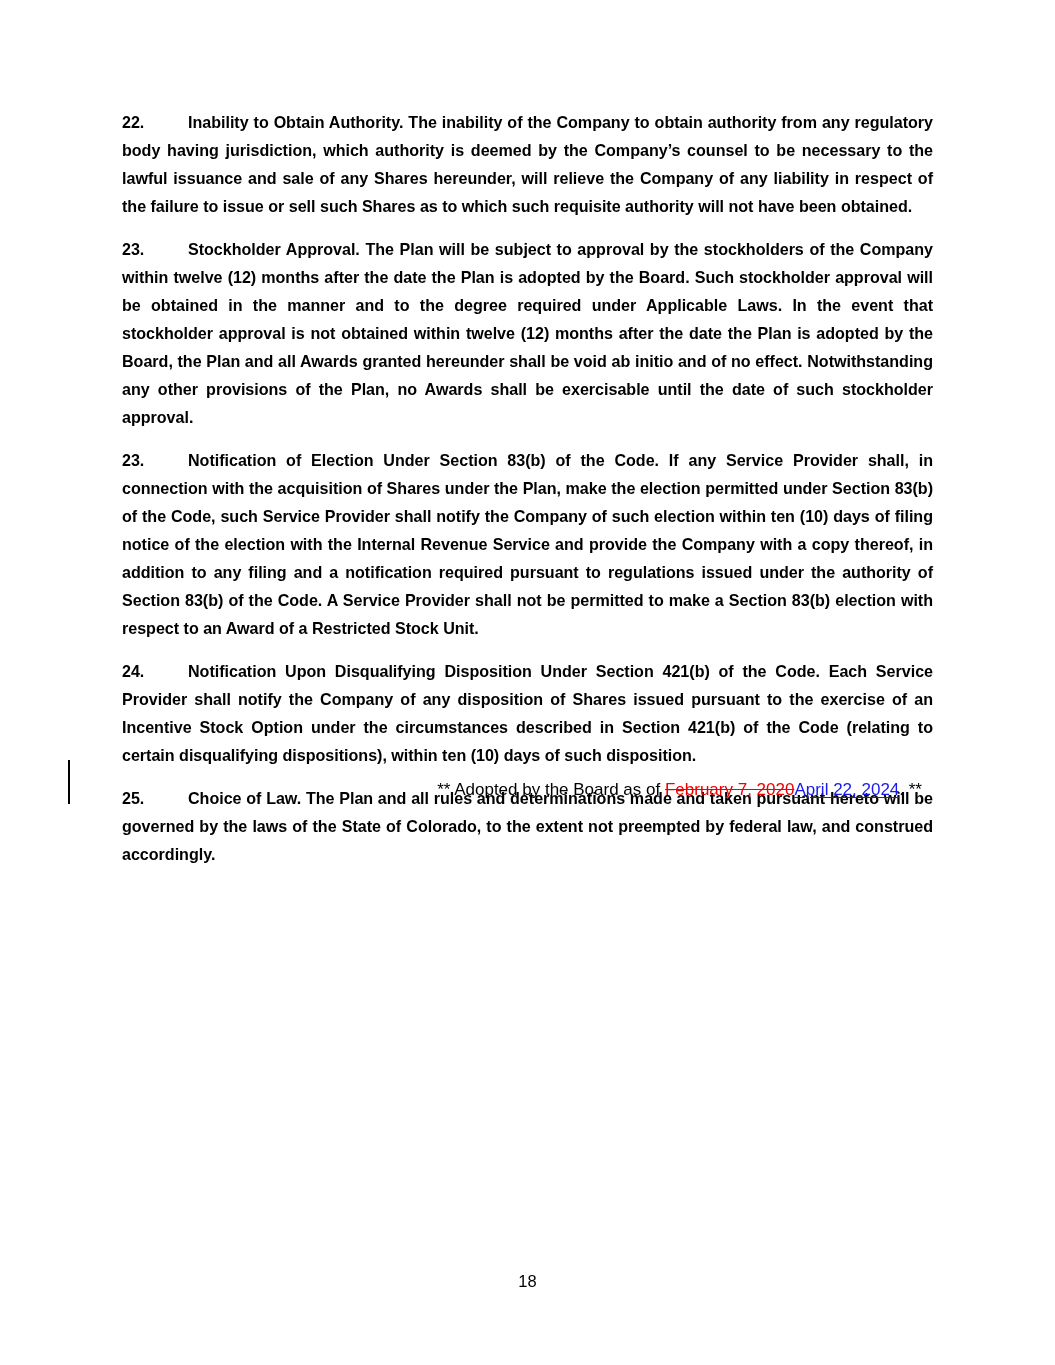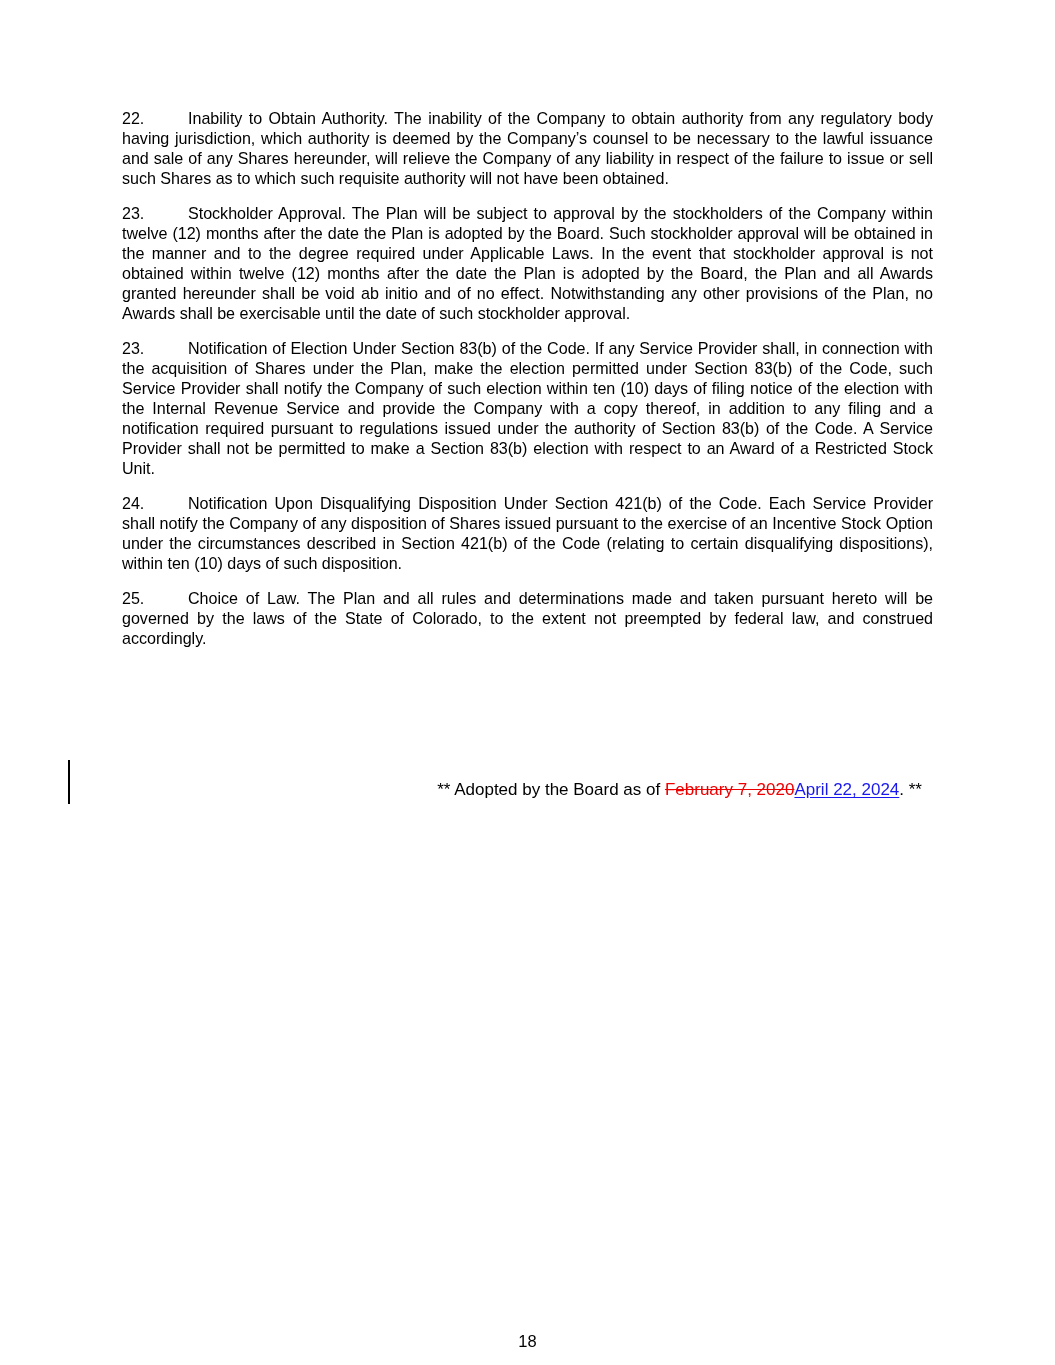--- a/index.html
+++ b/index.html
@@ -29,24 +29,25 @@
   .content {
     position: absolute;
     left: 122px;
     top: 108px;
     width: 811px;
   }
 
   .section {
     text-align: justify;
     font-size: 16.1px;
-    line-height: 20px;
+    line-height: 28px;
     margin: 0 0 15px 0;
     text-justify: inter-word;
     letter-spacing: -0.02px;
+    font-weight: bold;
   }
   .section:last-of-type {
     margin-bottom: 18px;
   }
 
   .sec-num {
     display: inline-block;
     width: 66px;
   }
 
@@ -87,21 +88,21 @@
   .ins {
     color: #1818ee;
     text-decoration: underline;
     text-decoration-color: #1818ee;
     text-underline-offset: 2px;
   }
 
   .page-number {
     position: absolute;
     left: 0;
-    top: 1332px;
+    top: 1272px;
     width: 1055px;
     text-align: center;
     font-size: 16.5px;
     color: #000000;
   }
 </style>
 </head>
 <body>
 
 <div class="page">

